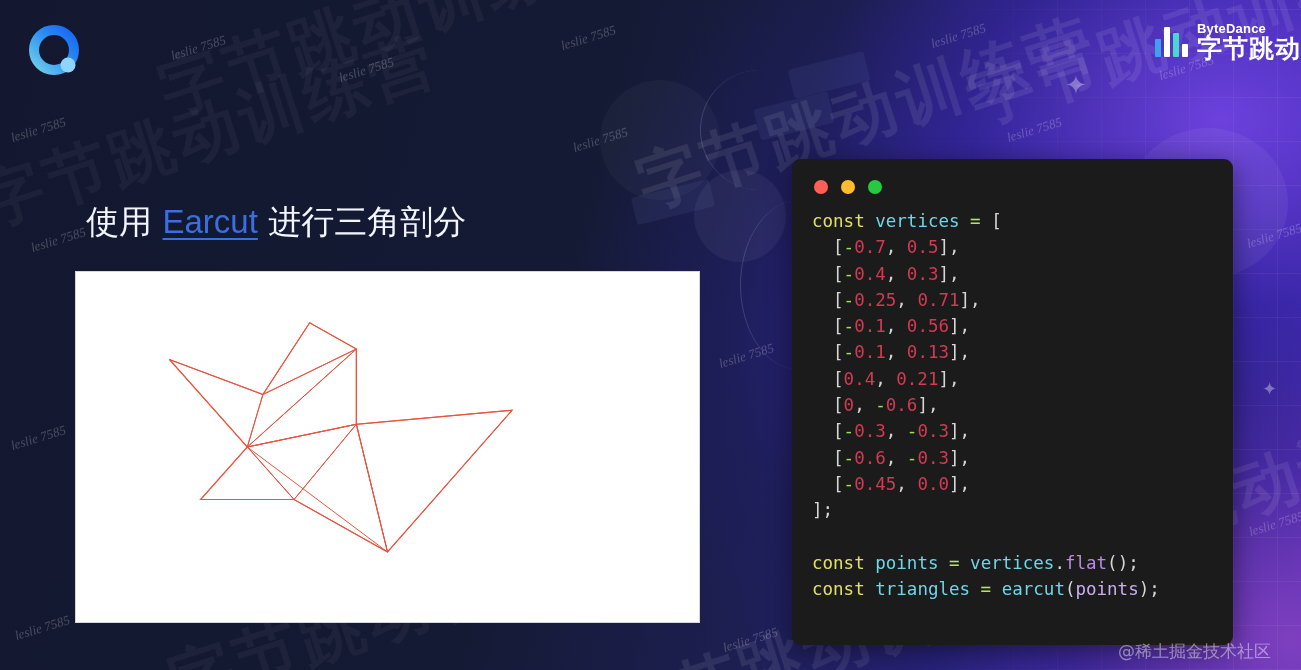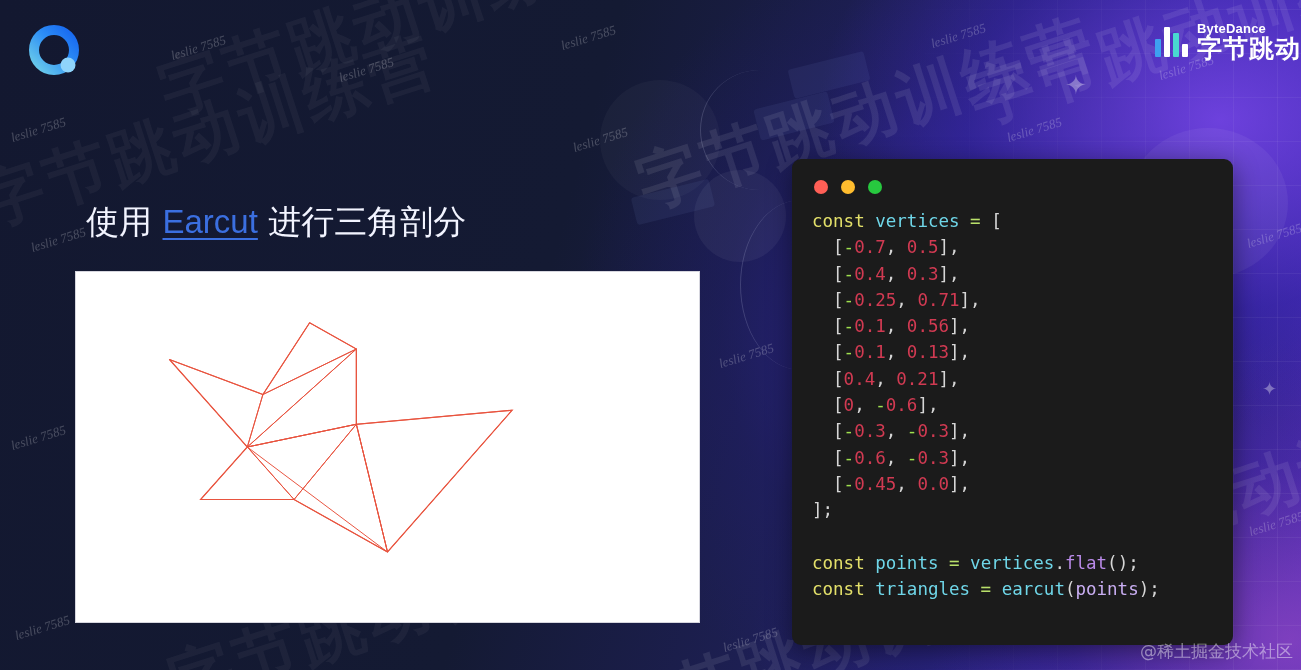--- a/index.html
+++ b/index.html
@@ -107,21 +107,21 @@
   #code .var { color:#6fd6e8; }
   #code .op  { color:#b9e06a; }
   #code .pun { color:#d6d6d6; }
   #code .num { color:#d13a52; }
   #code .neg { color:#9fe04e; }
   #code .fn  { color:#b98ae8; }
   #code .arg { color:#c9aef2; }
   #code .blank { display:block; height:26.3px; }
 
   #jj-wm {
-    position:absolute; right:8px; bottom:7px;
+    position:absolute; right:30px; bottom:7px;
     font-size:17px; color:rgba(255,255,255,.45);
     font-family:"DejaVu Sans", sans-serif; white-space:nowrap;
   }
 </style>
 </head>
 <body>
 
 <div id="slide">
 
   <div id="grid"></div>

